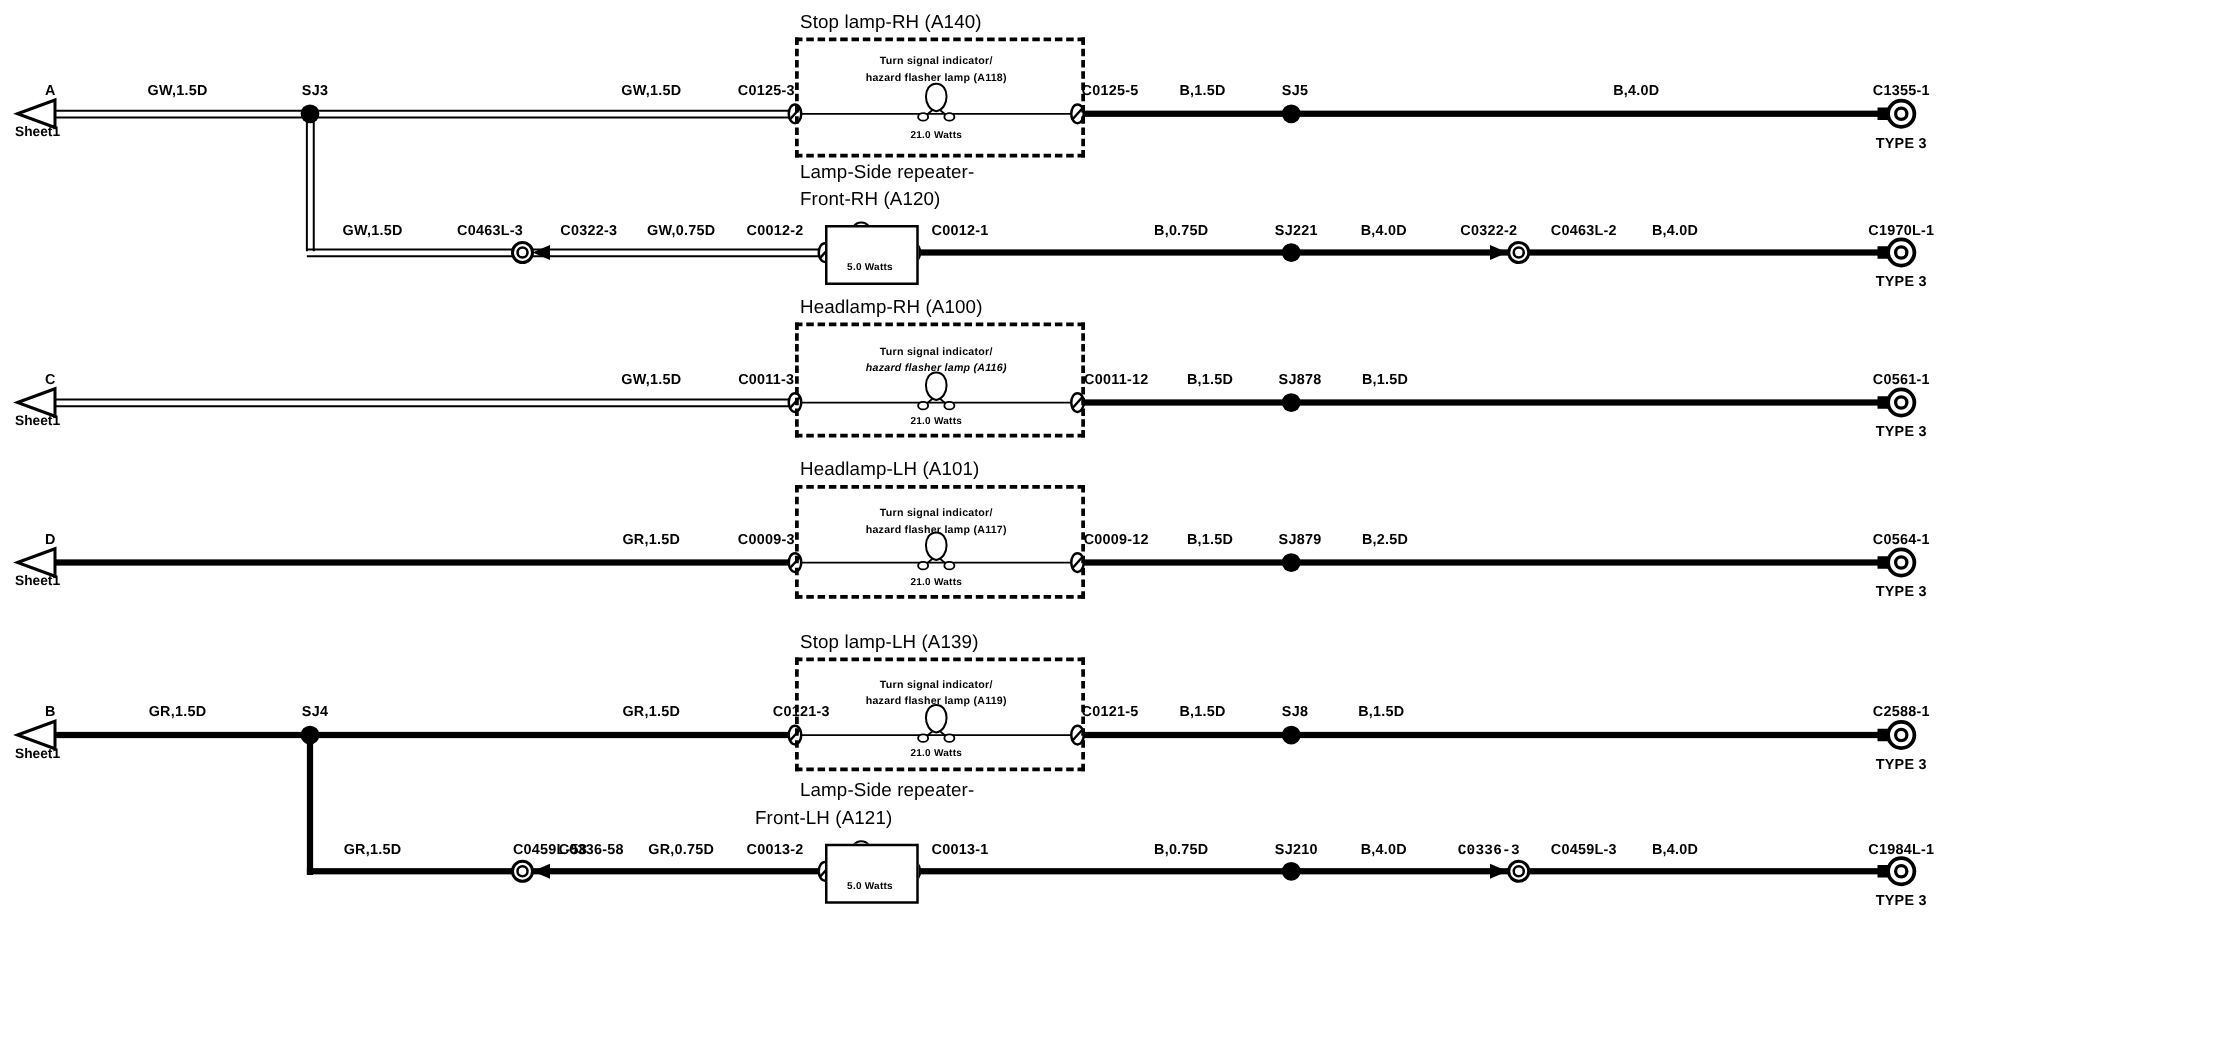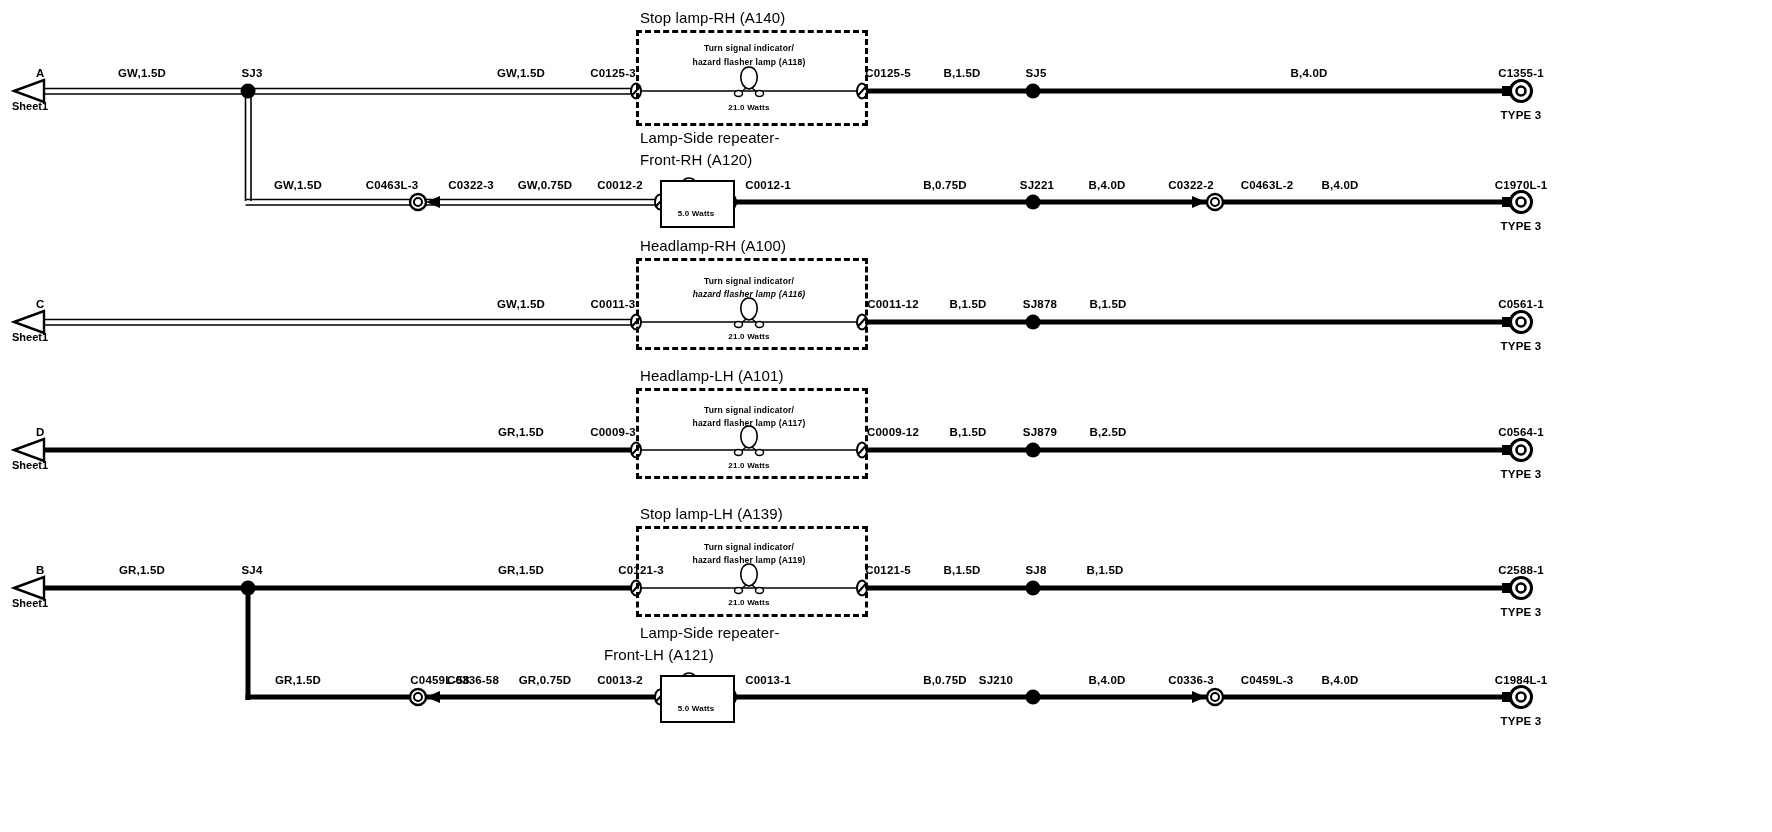--- a/index.html
+++ b/index.html
@@ -307,21 +307,21 @@
   <div class="lbl ctr" style="left:1521px;top:565px;">C2588-1</div>
   <div class="lbl ctr" style="left:1521px;top:607px;">TYPE 3</div>
 
   <div class="lbl ctr" style="left:298px;top:675px;">GR,1.5D</div>
   <div class="lbl ctr" style="left:392px;top:675px;margin-left:48px;">C0459L-58</div>
   <div class="lbl ctr" style="left:473px;top:675px;">C0336-58</div>
   <div class="lbl ctr" style="left:545px;top:675px;">GR,0.75D</div>
   <div class="lbl ctr" style="left:620px;top:675px;">C0013-2</div>
   <div class="lbl ctr" style="left:768px;top:675px;">C0013-1</div>
   <div class="lbl ctr" style="left:945px;top:675px;">B,0.75D</div>
-  <div class="lbl ctr" style="left:996px;top:675px;">SJ210</div>
+  <div class="lbl ctr" style="left:1037px;top:675px;">SJ210</div>
   <div class="lbl ctr" style="left:1107px;top:675px;">B,4.0D</div>
-  <div class="lbl ctr" style="left:1191px;top:675px;">C0336-3</div>
+  <div class="lbl ctr" style="left:1191px;top:675px;font-family:Liberation Mono, monospace;">C0336-3</div>
   <div class="lbl ctr" style="left:1267px;top:675px;">C0459L-3</div>
   <div class="lbl ctr" style="left:1340px;top:675px;">B,4.0D</div>
   <div class="lbl ctr" style="left:1521px;top:675px;">C1984L-1</div>
   <div class="lbl ctr" style="left:1521px;top:716px;">TYPE 3</div>
 
 </div>
 
 </body></html>

